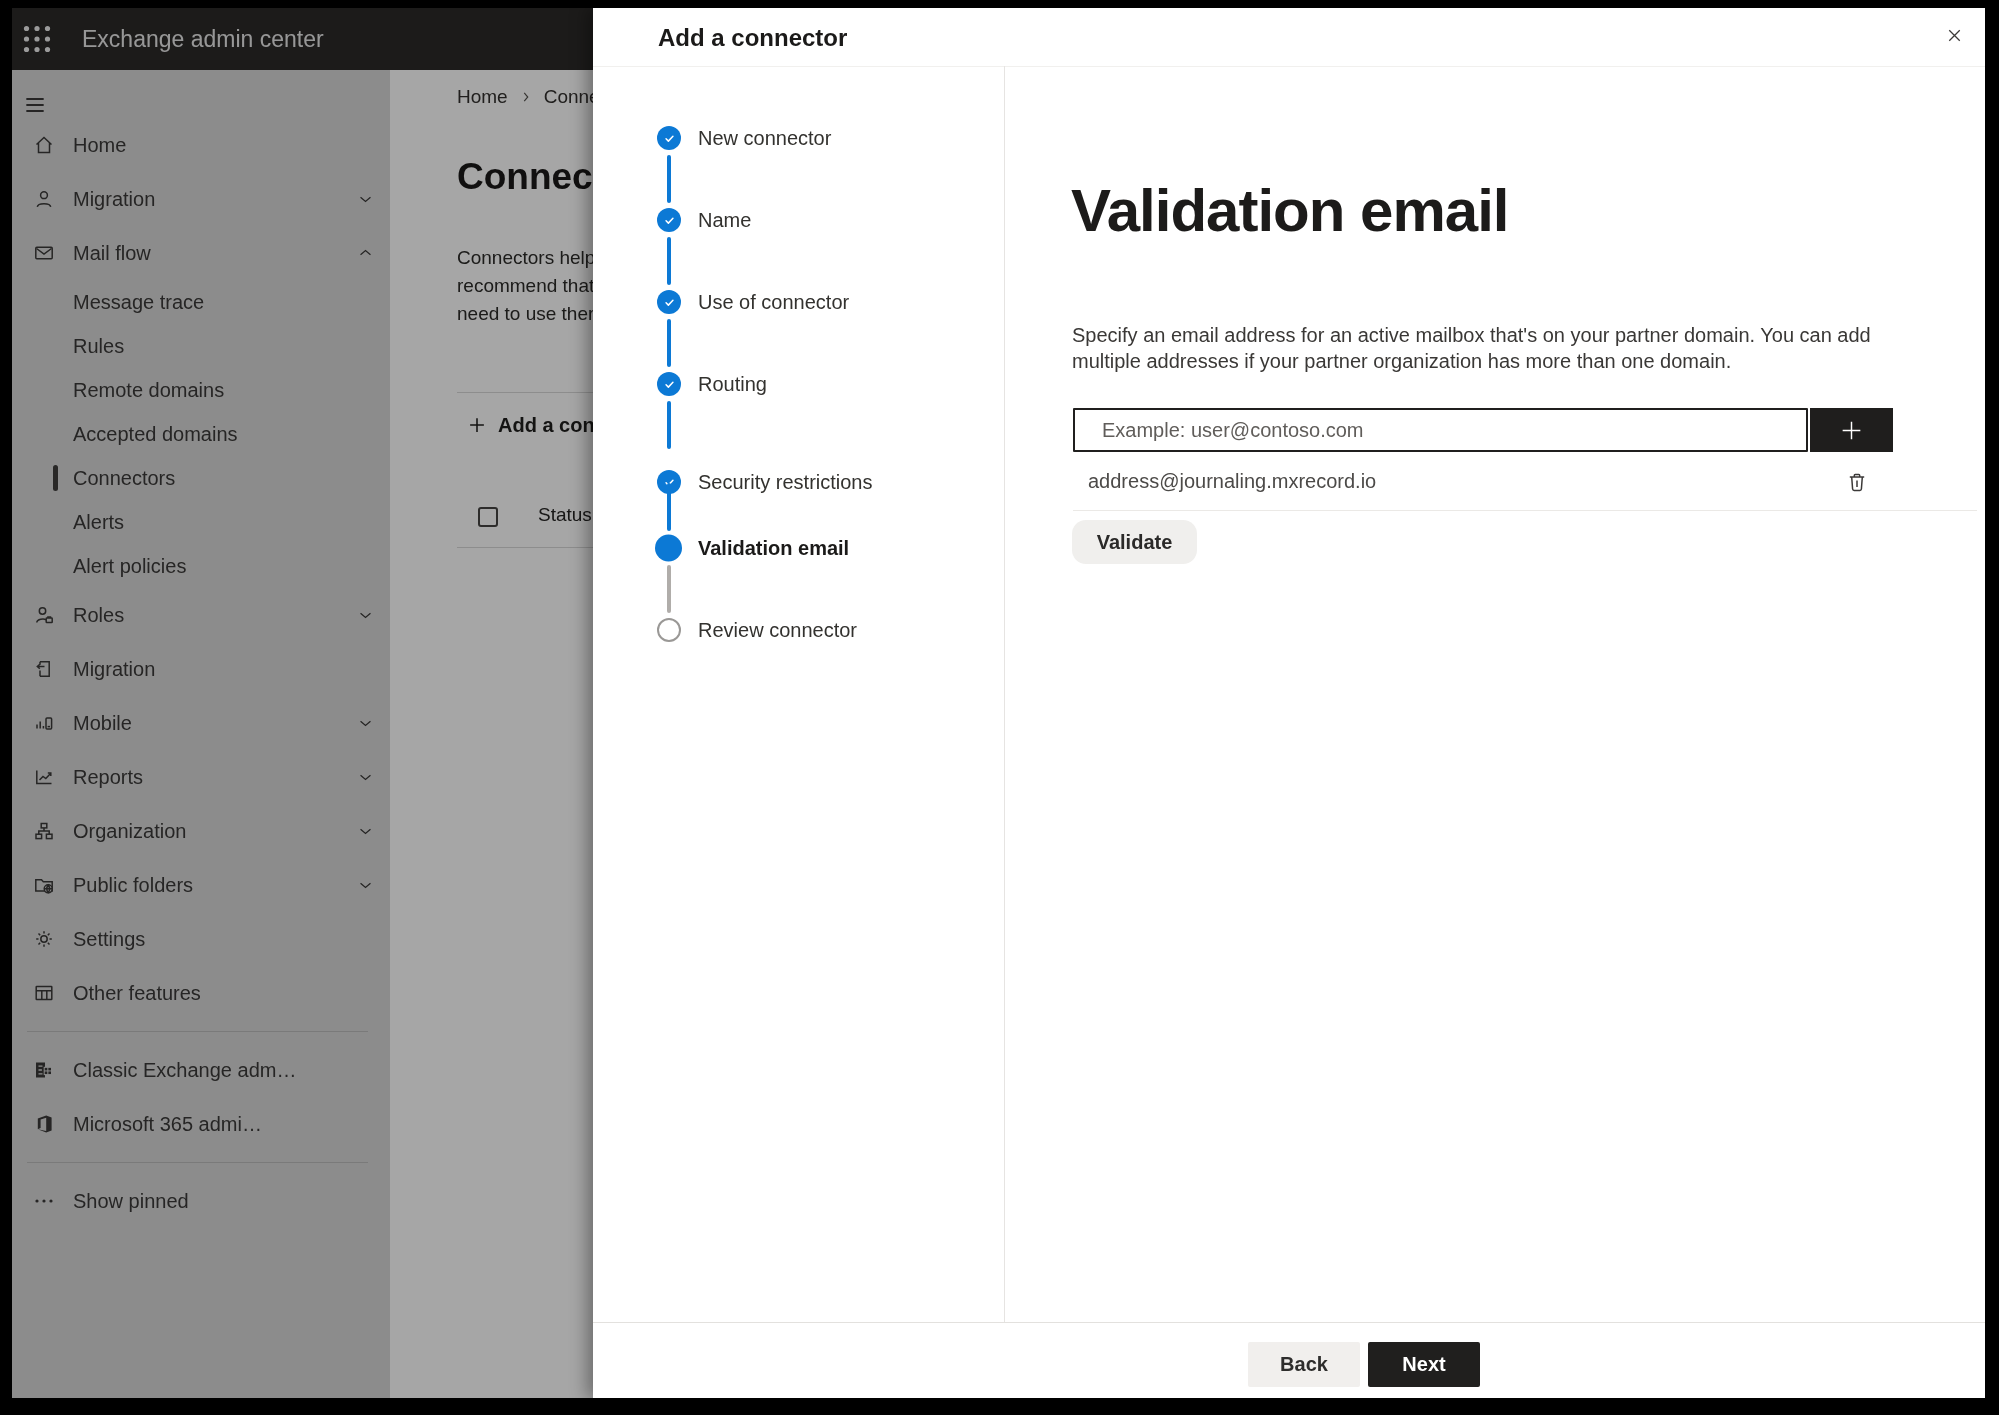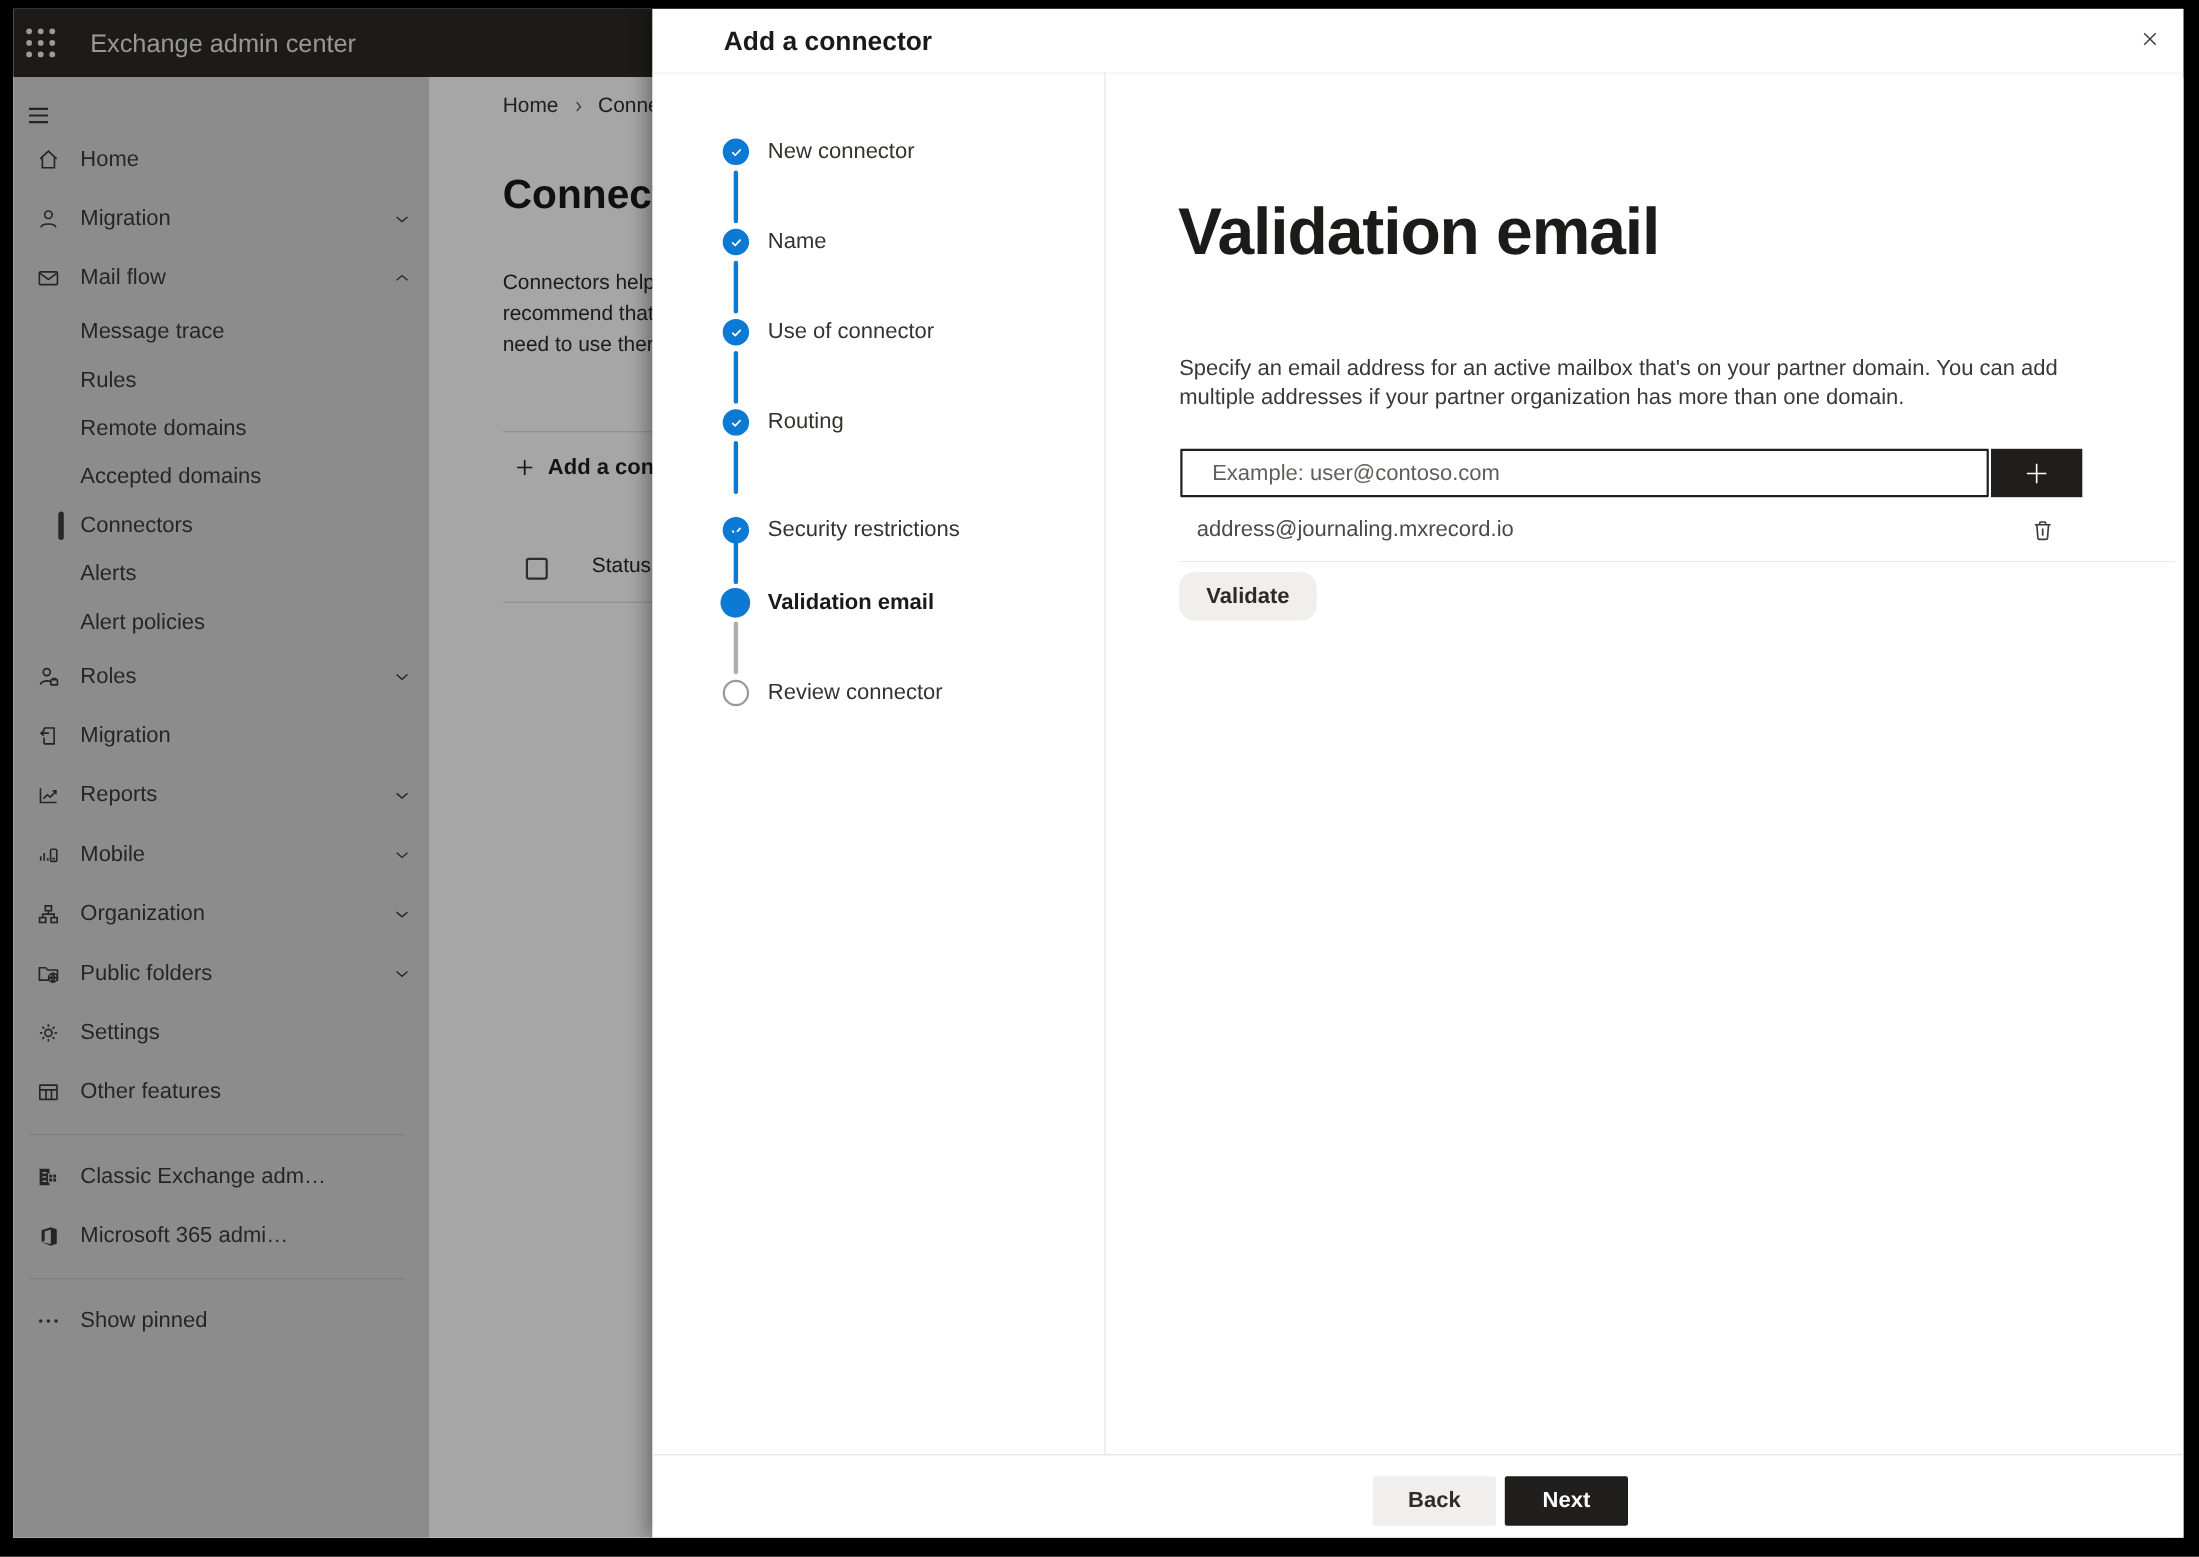--- a/index.html
+++ b/index.html
@@ -213,42 +213,42 @@
             <path d="M8 4.8h9.2v14.4H8"></path>
               <path d="M12.5 9.5h-7M7.8 7.2 5.3 9.5l2.5 2.3M8 4.8v3M8 13.5v5.7"></path>
             </svg>
           </span>
         <span class="lbl">Migration</span>
       </div>
 
       <div class="sb-item">
         <span class="ic">
           <svg viewBox="0 0 24 24" width="24" height="24" fill="none" stroke="currentColor" stroke-width="1.5">
+            <path d="M5 17.5v-4M8.2 17.5v-7M11.4 17.5V15"></path>
+              <rect x="14" y="7" width="5.6" height="11" rx="1"></rect>
+            <path d="M15.6 15.6h2.4"></path>
+            </svg>
+          </span>
+        <span class="lbl">Mobile</span>
+        <span class="chev">
+          <svg viewBox="0 0 24 24" width="17" height="17" fill="none" stroke="currentColor" stroke-width="1.8">
+            <path d="M5 9.5 12 15.5 19 9.5"></path>
+            </svg>
+          </span>
+      </div>
+
+      <div class="sb-item">
+        <span class="ic">
+          <svg viewBox="0 0 24 24" width="24" height="24" fill="none" stroke="currentColor" stroke-width="1.5">
             <path d="M4.8 5.5v13h14.7"></path>
               <path d="M7.5 15l3.5-3.5 2.8 2.1 4.7-5.1"></path>
               <path d="M15.8 8h3v3"></path>
             </svg>
           </span>
         <span class="lbl">Reports</span>
-        <span class="chev">
-          <svg viewBox="0 0 24 24" width="17" height="17" fill="none" stroke="currentColor" stroke-width="1.8">
-            <path d="M5 9.5 12 15.5 19 9.5"></path>
-            </svg>
-          </span>
-      </div>
-
-      <div class="sb-item">
-        <span class="ic">
-          <svg viewBox="0 0 24 24" width="24" height="24" fill="none" stroke="currentColor" stroke-width="1.5">
-            <path d="M5 17.5v-4M8.2 17.5v-7M11.4 17.5V15"></path>
-              <rect x="14" y="7" width="5.6" height="11" rx="1"></rect>
-            <path d="M15.6 15.6h2.4"></path>
-            </svg>
-          </span>
-        <span class="lbl">Mobile</span>
         <span class="chev">
           <svg viewBox="0 0 24 24" width="17" height="17" fill="none" stroke="currentColor" stroke-width="1.8">
             <path d="M5 9.5 12 15.5 19 9.5"></path>
             </svg>
           </span>
       </div>
 
 
       <div class="sb-item">
         <span class="ic">

